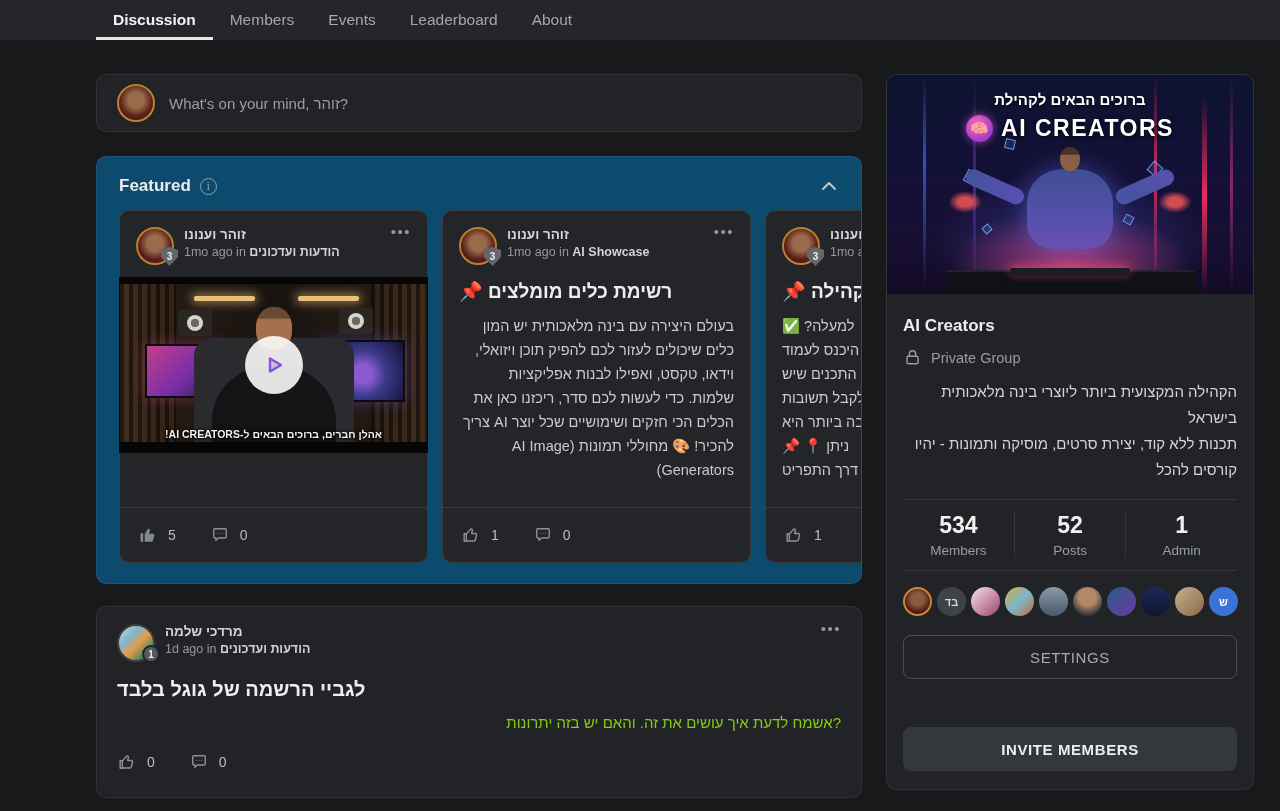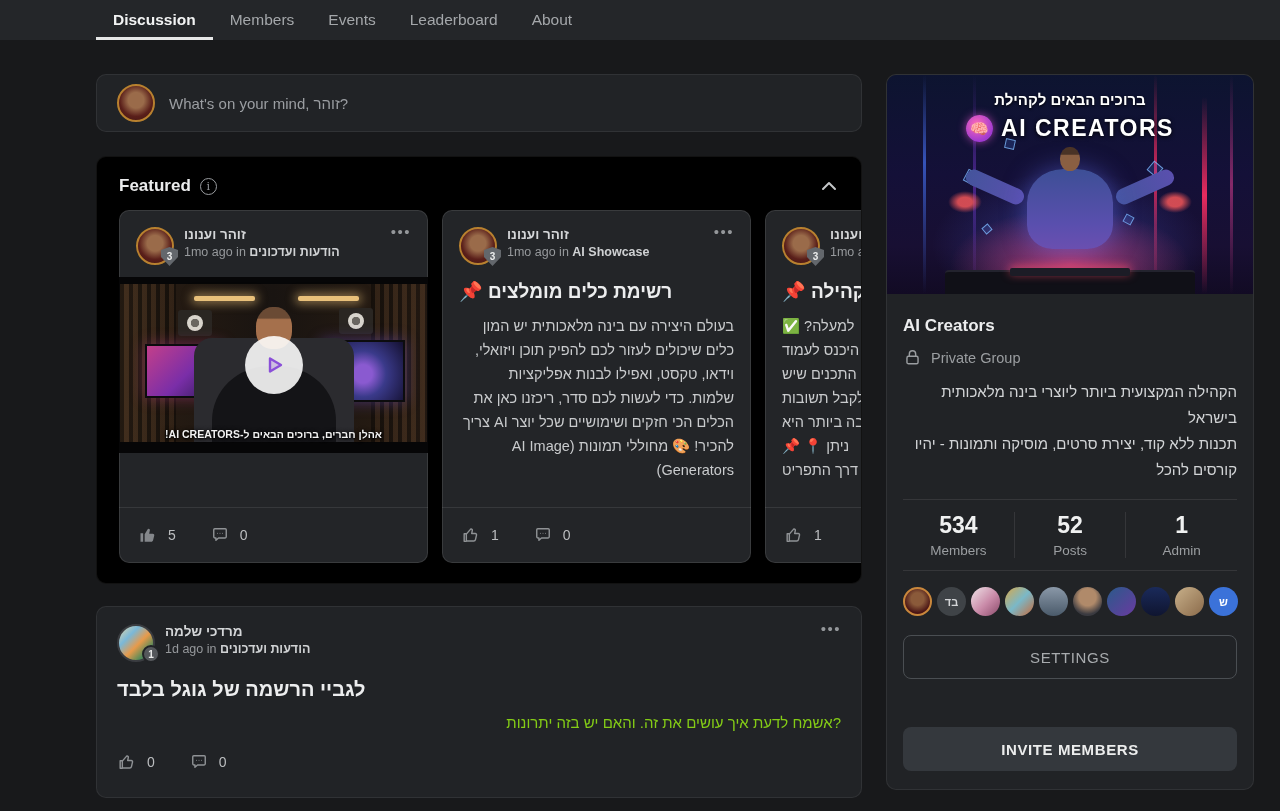--- a/index.html
+++ b/index.html
@@ -37,21 +37,21 @@
     background:radial-gradient(circle at 50% 42%, #9a6b4a 0 30%, #5a1f1a 62%, #3c1412 100%);
     border:2px solid #b8812f;
   }
   .avatar.paint {
     background:linear-gradient(135deg,#e8d8a8 0%,#7ab8d8 30%,#e89a4a 55%,#4a8a5a 80%,#8a4a3a 100%);
     border:2px solid #3a3c40;
   }
   .composer-text { font-size:15px; color:#9b9ea2; }
 
   
-  .featured { margin-top:24px; height:428px; overflow:hidden; background:#000000; }
+  .featured { margin-top:24px; height:428px; overflow:hidden; background:#0c4a6e; }
   .featured-head { display:flex; align-items:center; gap:9px; padding:19px 24px 0 22px; }
   .featured-title { font-size:17px; font-weight:700; color:#eaebec; }
   .info-icon {
     width:17px; height:17px; border-radius:50%; border:1.5px solid #9a9da0;
     color:#9a9da0; font-size:11px; display:flex; align-items:center; justify-content:center;
     font-family:"DejaVu Serif",serif; cursor:pointer;
   }
   .collapse-btn { margin-left:auto; cursor:pointer; display:flex; align-items:center; }
   .cards-row { display:flex; gap:14px; padding:14px 0 0 22px; overflow:hidden; }
   .fcard {

